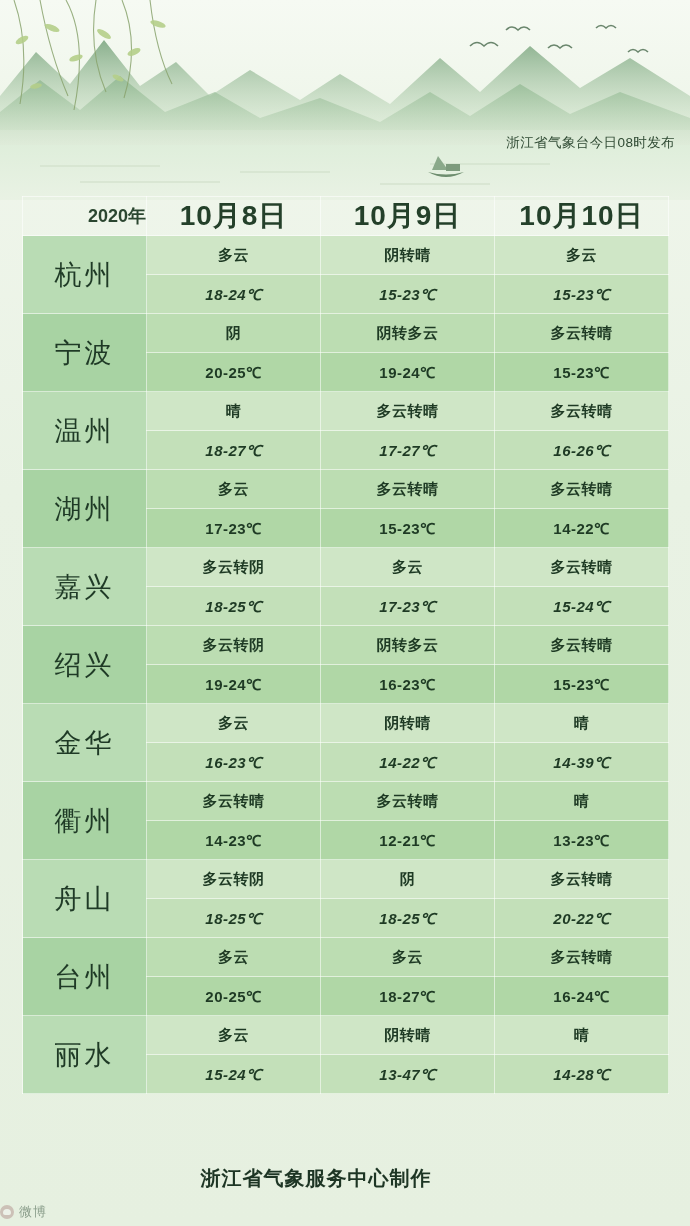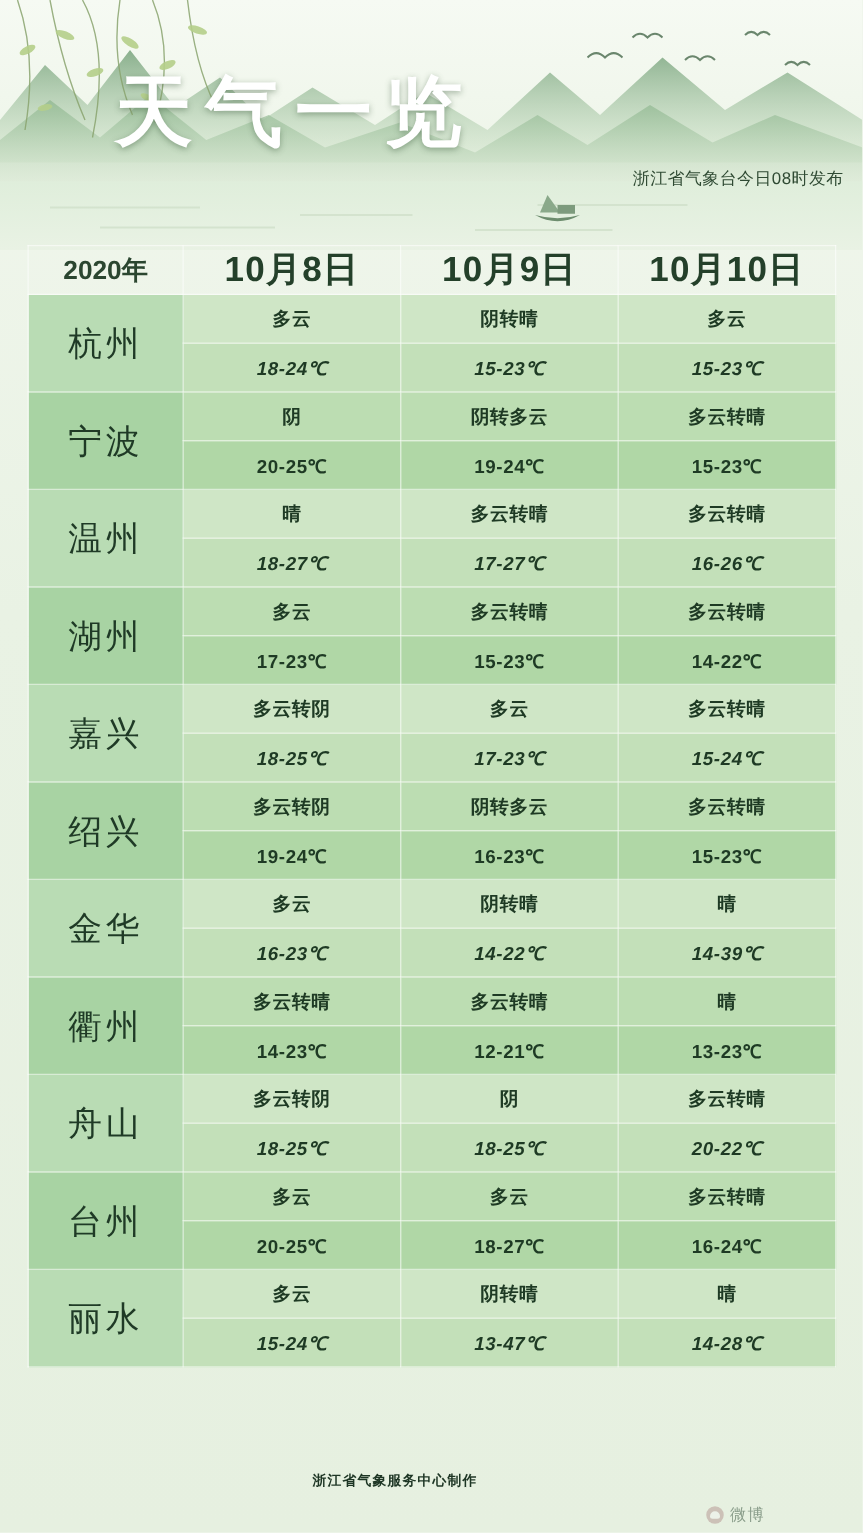--- a/index.html
+++ b/index.html
@@ -76,24 +76,25 @@
   .hdr td {
     background: transparent;
     text-align: center;
     font-size: 28px;
     font-weight: bold;
     color: #24402a;
     padding: 12px 0 14px 0;
     letter-spacing: 1px;
   }
   .hdr td.year {
-    font-size: 21px;
+    font-size: 18px;
     font-weight: bold;
     color: #2b4630;
     letter-spacing: 0px;
+    text-align: right;
   }
 
   .city-cell {
     text-align: center;
     font-size: 27px;
     font-weight: normal;
     color: #1f3a26;
     letter-spacing: 3px;
     font-family: "DejaVu Sans", "Liberation Sans", sans-serif;
   }
@@ -123,32 +124,32 @@
   }
   .hdr td { border: none; }
 
   
   .footer {
     position: absolute;
     left: 0;
     bottom: 34px;
     width: 632px;
     text-align: center;
-    font-size: 11px;
+    font-size: 20px;
     font-weight: bold;
     color: #1d3524;
     letter-spacing: 1px;
     margin-top: 12px;
   }
   .watermark {
     position: absolute;
     left: 0;
     bottom: 4px;
     width: 612px;
-    text-align: right;
+    text-align: left;
     font-size: 13px;
     color: #7a8f7c;
     opacity: 0.85;
     letter-spacing: 1px;
   }
   .wm-inner { display: inline-flex; align-items: center; gap: 5px; }
   .wb-logo {
     display: inline-block;
     width: 14px; height: 14px;
     border-radius: 50%;
@@ -227,21 +228,20 @@
         <path d="M470 46 q7 -7 14 0 q7 -7 14 0"></path>
         <path d="M506 30 q6 -6 12 0 q6 -6 12 0"></path>
         <path d="M548 48 q6 -6 12 0 q6 -6 12 0"></path>
         <path d="M596 28 q5 -5 10 0 q5 -5 10 0"></path>
         <path d="M628 52 q5 -5 10 0 q5 -5 10 0"></path>
       </g>
     </svg>
   </div>
 
   <div class="title-block">
-    <div class="main-title">天气一览</div>
     <div class="issue-note">浙江省气象台今日08时发布</div>
   </div>
 
   <div class="table-wrap">
     <table class="weather">
       <colgroup>
         <col class="c-city">
           <col class="c-day">
           <col class="c-day">
           <col class="c-day">

